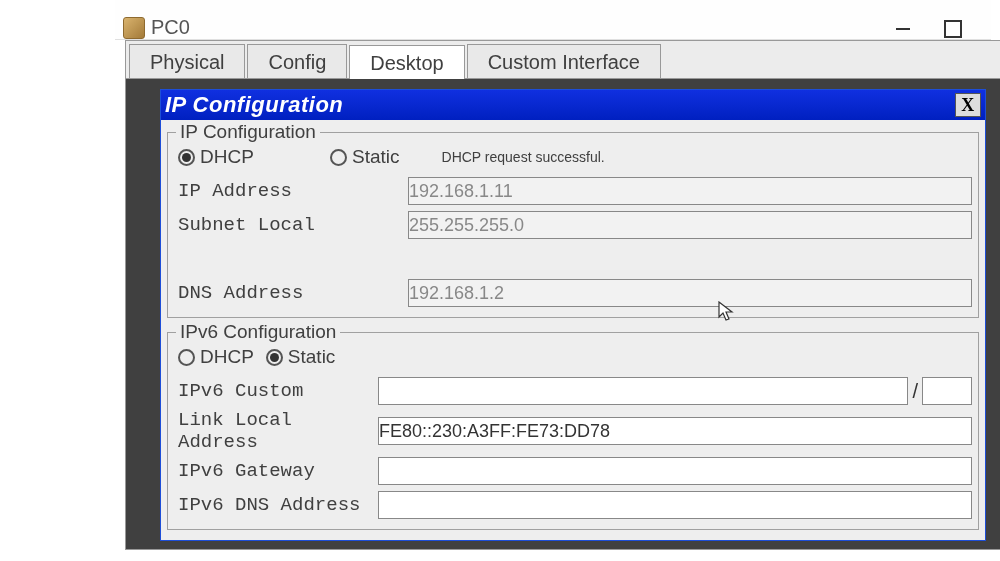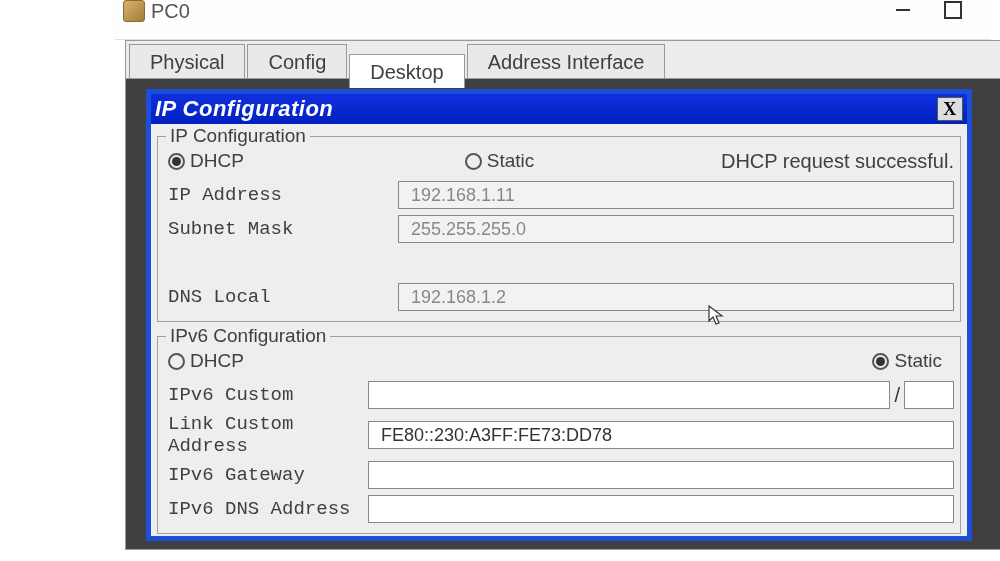--- a/index.html
+++ b/index.html
@@ -13,21 +13,21 @@
       overflow: hidden;
     }
 
     
     .titlebar {
       position: absolute;
       left: 115px; top: 0;
       width: 876px; height: 40px;
       background: #fefefe;
       display: flex;
-      align-items: flex-start;
+      align-items: flex-end;
       padding: 0 8px;
       border-bottom: 1px solid #e0e0e0;
     }
     .titlebar-icon {
       width: 22px; height: 22px;
       margin-right: 6px;
       background: linear-gradient(135deg, #d9b36e, #a37a38);
       border-radius: 3px;
       border: 1px solid #8e6a2f;
     }
@@ -79,29 +79,29 @@
       border-bottom: none;
       background: #e9e9e9;
       margin-right: 2px;
       color: #404040;
       cursor: pointer;
       line-height: 1;
     }
     .tab.active {
       background: #fff;
       position: relative;
-      top: 10px;
+      top: 1px;
     }
 
     
     .inner-panel {
       position: absolute;
-      left: 20px; top: 48px;
+      left: 34px; top: 48px;
       width: 826px; height: 452px;
-      border: 5px solid #1d4ed8;
+      border: 1px solid #1d4ed8;
       background: #eeeeee;
     }
 
     .panel-header {
       height: 30px;
       background: #1726d8;
       background: linear-gradient(#1030e0, #0020c0);
       color: #fff;
       font-size: 22px;
       font-weight: bold;
@@ -141,32 +141,31 @@
       padding: 0 4px;
       font-size: 19px;
       color: #404040;
     }
 
     .row {
       display: flex;
       align-items: center;
       min-height: 32px;
       margin: 2px 0;
-      justify-content: space-between;
     }
     .row-label {
       font-size: 19px;
       color: #404040;
       width: 230px;
       flex-shrink: 0;
       font-family: Liberation Mono, monospace;
     }
     .row-label-narrow { width: 200px; }
     .status-text {
-      font-size: 20px;
+      font-size: 14px;
       color: #404040;
       margin-left: 30px;
     }
 
     .radio {
       display: inline-flex;
       align-items: center;
       margin-right: 12px;
       font-size: 19px;
       color: #404040;
@@ -184,21 +183,21 @@
     .radio.sel .radio-dot::after {
       content:"";
       width: 9px; height: 9px;
       background: #333;
       border-radius: 50%;
     }
 
     .textinput {
       height: 28px;
       font-size: 18px;
-      padding: 2px 12px;
+      padding: 2px 0;
       border: 1px solid #888;
       background: #fff;
       color: #333;
       font-family: inherit;
     }
     .textinput.disabled {
       background: #f2f2f2;
       color: #888;
     }
     .grow { flex:1; }
@@ -229,21 +228,21 @@
     <span class="win-btn max"></span>
   </div>
 </div>
 
 <div class="mainframe">
 
   <div class="tabbar">
     <div class="tab">Physical</div>
     <div class="tab">Config</div>
     <div class="tab active">Desktop</div>
-    <div class="tab">Address Interface</div>
+    <div class="tab">Custom Interface</div>
   </div>
 
   <div class="inner-panel">
 
     <div class="panel-header">
       <span class="panel-header-title">IP Configuration</span>
       <span class="panel-close">X</span>
     </div>
 
     <div class="fieldset" style="margin-top:12px;">
@@ -259,27 +258,27 @@
           <span>Static</span>
         </label>
         <span class="status-text">DHCP request successful.</span>
       </div>
 
       <div class="row">
         <span class="row-label">IP Address</span>
         <input class="textinput disabled grow" readonly="" value="192.168.1.11" style="">
       </div>
       <div class="row">
-        <span class="row-label">Subnet Mask</span>
+        <span class="row-label">Subnet Local</span>
         <input class="textinput disabled grow" readonly="" value="255.255.255.0" style="">
       </div>
       <div class="row">
       </div>
       <div class="row">
-        <span class="row-label">DNS Local</span>
+        <span class="row-label">DNS Address</span>
         <input class="textinput disabled grow" readonly="" value="192.168.1.2" style="">
       </div>
 
       <div class="cursor">
         <svg viewBox="0 0 16 20">
             <path d="M1 1 L1 16 L5 12 L8 19 L11 18 L8 11 L14 11 Z" fill="#fff" stroke="#333" stroke-width="1.2"></path>
           </svg>
       </div>
     </div>
 
@@ -297,21 +296,21 @@
         </label>
       </div>
 
       <div class="row">
         <span class="row-label row-label-narrow">IPv6 Custom</span>
         <input class="textinput grow" value="" style="">
         <span class="slash">/</span>
         <input class="textinput small-input" value="" style="">
       </div>
       <div class="row">
-        <span class="row-label row-label-narrow">Link Custom Address</span>
+        <span class="row-label row-label-narrow">Link Local Address</span>
         <input class="textinput grow" value="FE80::230:A3FF:FE73:DD78" style="">
       </div>
       <div class="row">
         <span class="row-label row-label-narrow">IPv6 Gateway</span>
         <input class="textinput grow" value="" style="">
       </div>
       <div class="row">
         <span class="row-label row-label-narrow">IPv6 DNS Address</span>
         <input class="textinput grow" value="" style="">
       </div>

